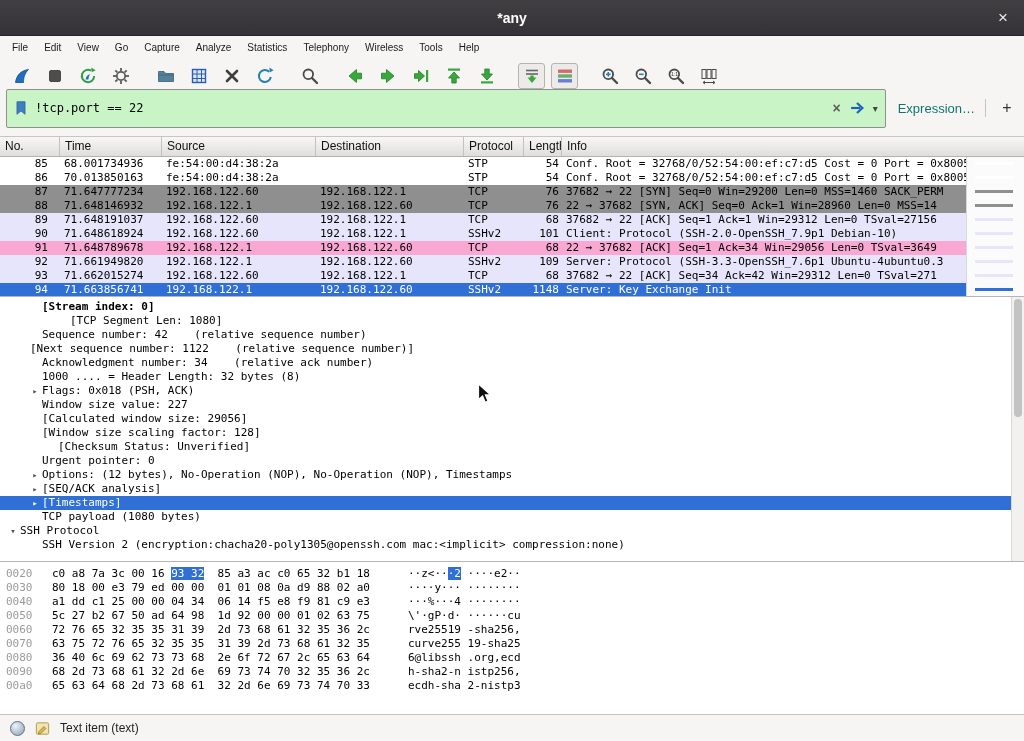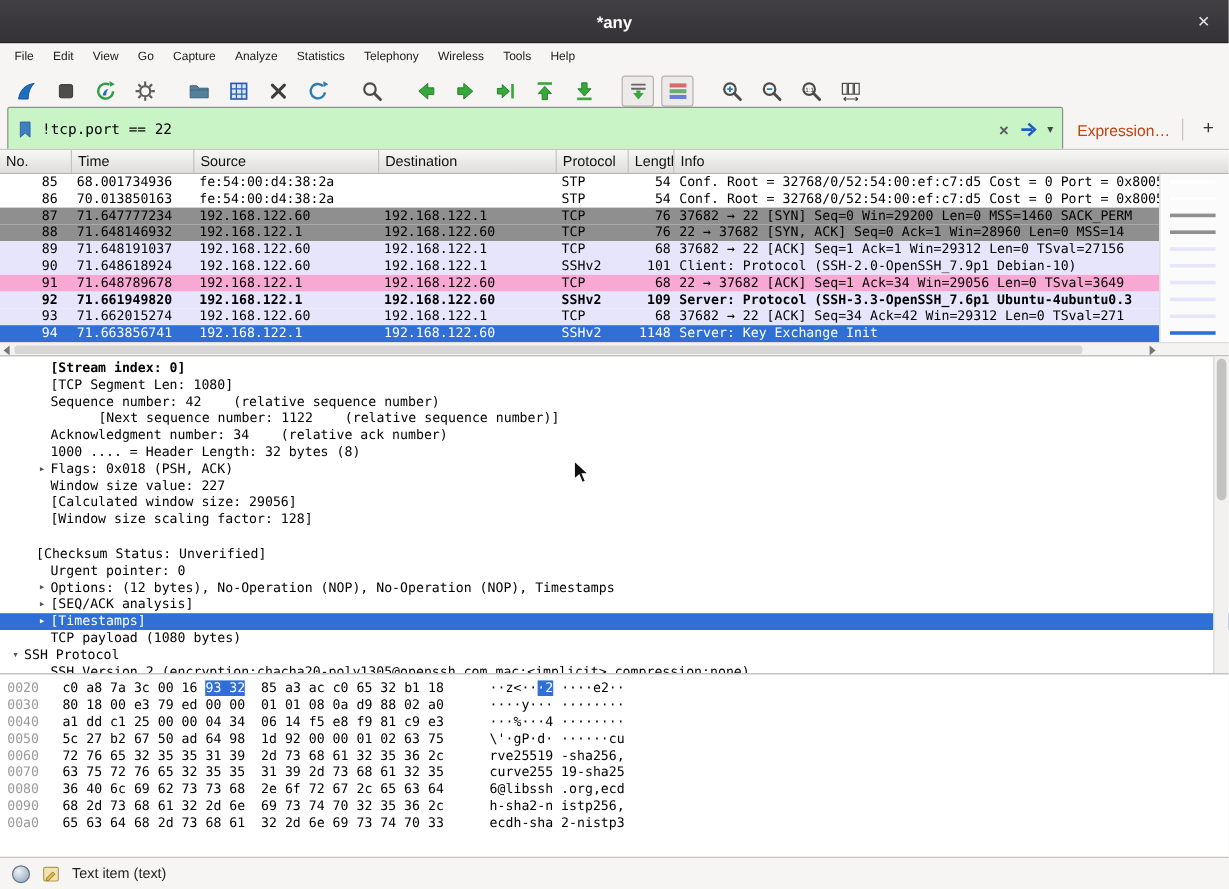--- a/index.html
+++ b/index.html
@@ -28,27 +28,27 @@
   
   .filterbar{position:absolute;left:0;top:92px;width:1024px;height:32px;display:flex;
     align-items:center;padding:0 6px}
   .filter-field{flex:1;height:39px;background:#c9f4c5;border:1px solid #8f8f8f;border-radius:2px;
     display:flex;align-items:center;gap:5px;padding:0 5px}
   .filter-field svg{width:18px;height:18px;display:block}
   .filter-input{flex:1;background:transparent;border:none;outline:none;font-size:12px;color:#000;
     font-family:"DejaVu Sans Mono","Liberation Mono",monospace}
   .f-clear{color:#5e5e5e;font-size:14px;font-weight:700;padding:0 2px}
   .f-caret{color:#444;font-size:10px;padding:0 2px}
-  .expr-btn{margin:0 10px 0 12px;font-size:13px;color:#c2410c;white-space:nowrap}
+  .expr-btn{margin:0 10px 0 12px;font-size:13px;color:#0f766e;white-space:nowrap}
   .vsep{width:1px;height:18px;background:#c6c2be;margin-right:10px}
   .plus-btn{width:22px;height:22px;display:flex;align-items:center;justify-content:center;
     font-size:16px;color:#333}
 
   
-  .packetlist{position:absolute;left:0;top:124px;width:1024px;height:172px;background:#fff;
+  .packetlist{position:absolute;left:0;top:136px;width:1024px;height:172px;background:#fff;
     border-top:1px solid #c9c5c1}
   .plheader{display:flex;height:20px;background:linear-gradient(#f7f7f6,#dfdedd);
     border-bottom:1px solid #b2b2b2;font-size:12px;color:#111}
   .hcell{padding:2px 5px;border-right:1px solid #c2c2c2;white-space:nowrap;overflow:hidden;flex-shrink:0}
   .c-no{width:60px}.c-time{width:102px}.c-src{width:154px}.c-dst{width:148px}
   .c-proto{width:60px}.c-len{width:38px}.c-info{flex:1;border-right:none}
   .rows{position:absolute;left:0;top:20px;width:966px;height:140px;overflow:hidden;
     font-family:"DejaVu Sans Mono","Liberation Mono",monospace;font-size:11px}
   .prow{display:flex;height:14px;line-height:14px;white-space:nowrap;color:#000}
   .prow .cell{overflow:hidden;white-space:nowrap;flex-shrink:0;padding-left:4px}
@@ -384,21 +384,21 @@
       </div>
       <div class="prow" style="background: #f9a8d4;">
         <div class="cell c-no">91</div>
         <div class="cell c-time">71.648789678</div>
         <div class="cell c-src">192.168.122.1</div>
         <div class="cell c-dst">192.168.122.60</div>
         <div class="cell c-proto">TCP</div>
         <div class="cell c-len">68</div>
         <div class="cell c-info">22 → 37682 [ACK] Seq=1 Ack=34 Win=29056 Len=0 TSval=3649</div>
       </div>
-      <div class="prow" style="background: rgb(230, 229, 251); font-weight: bold;">
+      <div class="prow" style="background: rgb(230, 229, 251);">
         <div class="cell c-no">92</div>
         <div class="cell c-time">71.661949820</div>
         <div class="cell c-src">192.168.122.1</div>
         <div class="cell c-dst">192.168.122.60</div>
         <div class="cell c-proto">SSHv2</div>
         <div class="cell c-len">109</div>
         <div class="cell c-info">Server: Protocol (SSH-3.3-OpenSSH_7.6p1 Ubuntu-4ubuntu0.3</div>
       </div>
       <div class="prow" style="background: rgb(230, 229, 251);">
         <div class="cell c-no">93</div>
@@ -438,29 +438,29 @@
   </div>
   <div class="plcorner"></div>
 </div>
 
 <div class="detailpane">
   <div>
       <div class="dline" style="padding-left: 28px; font-weight: bold;">
         <span class="exp"></span>
         <span class="dtxt">[Stream index: 0]</span>
       </div>
-      <div class="dline" style="padding-left: 28px;">
+      <div class="dline" style="padding-left: 28px; gap: 28px;">
         <span class="exp"></span>
         <span class="dtxt">[TCP Segment Len: 1080]</span>
       </div>
       <div class="dline" style="padding-left: 28px;">
         <span class="exp"></span>
         <span class="dtxt">Sequence number: 42    (relative sequence number)</span>
       </div>
-      <div class="dline" style="padding-left: 40px; margin-left: 28px;">
+      <div class="dline" style="padding-left: 16px;">
         <span class="exp"></span>
         <span class="dtxt">[Next sequence number: 1122    (relative sequence number)]</span>
       </div>
       <div class="dline" style="padding-left: 28px;">
         <span class="exp"></span>
         <span class="dtxt">Acknowledgment number: 34    (relative ack number)</span>
       </div>
       <div class="dline" style="padding-left: 28px;">
         <span class="exp"></span>
         <span class="dtxt">1000 .... = Header Length: 32 bytes (8)</span>
@@ -474,21 +474,21 @@
         <span class="dtxt">Window size value: 227</span>
       </div>
       <div class="dline" style="padding-left: 28px;">
         <span class="exp"></span>
         <span class="dtxt">[Calculated window size: 29056]</span>
       </div>
       <div class="dline" style="padding-left: 28px;">
         <span class="exp"></span>
         <span class="dtxt">[Window size scaling factor: 128]</span>
       </div>
-      <div class="dline" style="padding-left: 16px; margin-top: 15px;">
+      <div class="dline" style="padding-left: 44px;">
         <span class="exp"></span>
         <span class="dtxt">[Checksum Status: Unverified]</span>
       </div>
       <div class="dline" style="padding-left: 28px;">
         <span class="exp"></span>
         <span class="dtxt">Urgent pointer: 0</span>
       </div>
       <div class="dline" style="padding-left: 28px;">
         <span class="exp">▸</span>
         <span class="dtxt">Options: (12 bytes), No-Operation (NOP), No-Operation (NOP), Timestamps</span>

